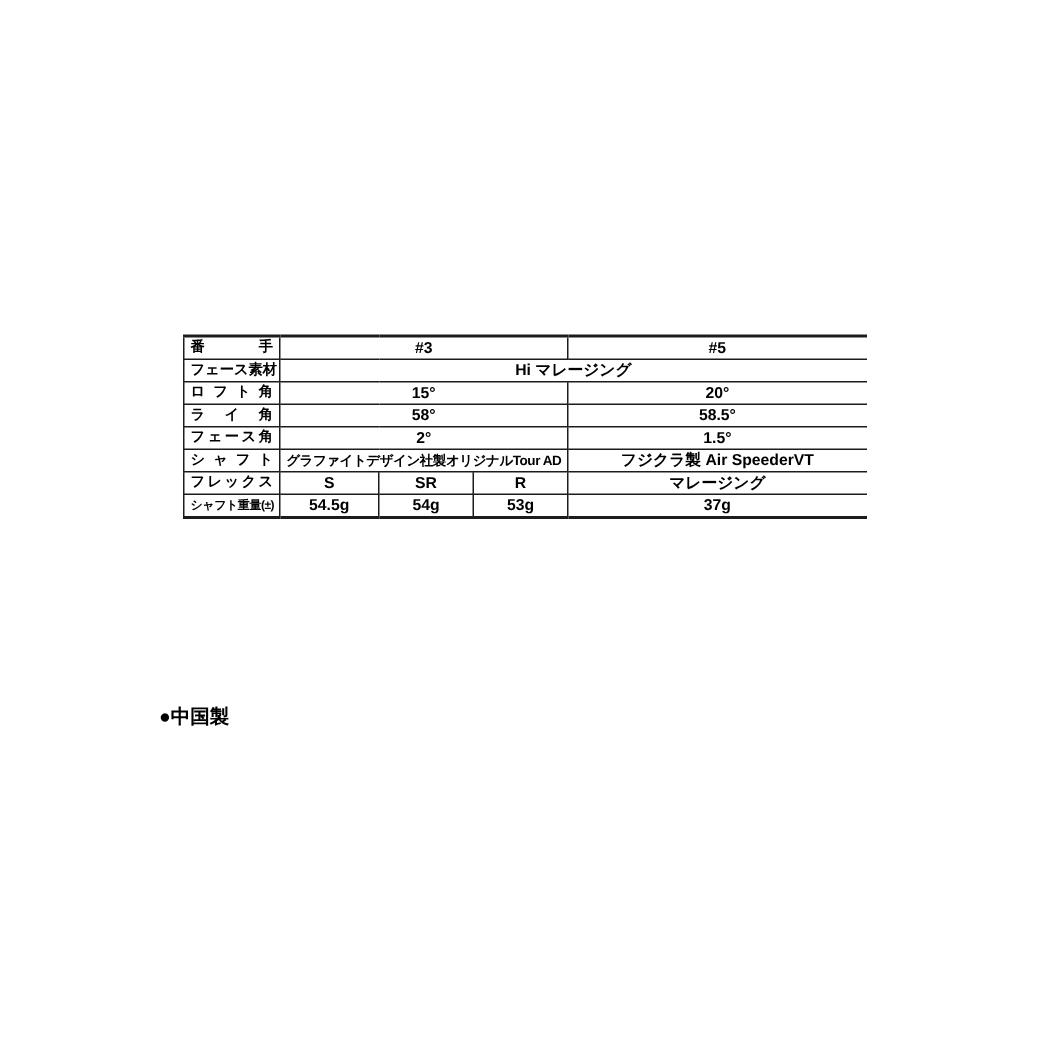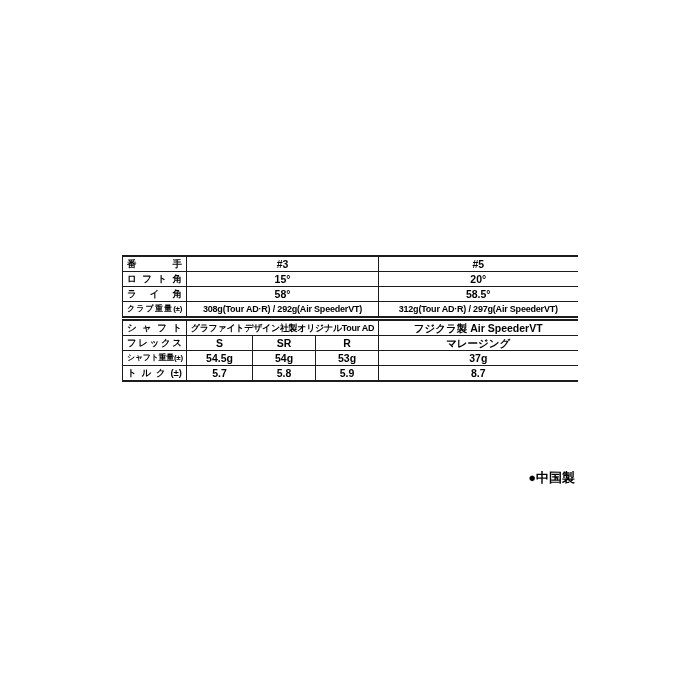--- a/index.html
+++ b/index.html
@@ -15,21 +15,20 @@
     width: 700px; height: 700px;
     background: #ffffff;
     overflow: hidden;
   }
   table.spec {
     position: absolute;
     left: 122px; top: 223px;
     width: 455px;
     border-collapse: collapse;
     table-layout: fixed;
-    margin-top: 32px;
   }
   table.spec td {
     border: 1px solid #1c1c1c;
     height: 14px;
     padding: 0 2px;
     font-weight: bold;
     font-size: 10.5px;
     line-height: 14px;
     text-align: center;
     vertical-align: middle;
@@ -47,23 +46,22 @@
     font-size: 9.5px;
     padding: 0 4px;
     text-align: justify;
     text-align-last: justify;
   }
   table.spec td.lab.sm  { font-size: 8px;  letter-spacing: -0.3px; }
   table.spec td.val.tight  { font-size: 9px; letter-spacing: -0.2px; }
   table.spec td.val.tight2 { font-size: 9px; letter-spacing: -0.3px; }
   .made {
     position: absolute;
-    left: 120px; top: 469px;
+    left: 106px; top: 469px;
     width: 455px;
-    text-align: right;
     font-size: 13px;
     font-weight: bold;
   }
 </style>
 </head>
 <body>
 
 <div class="canvas">
   <table class="spec">
     <colgroup>
@@ -73,57 +71,54 @@
         <col style="width:63px">
         <col style="width:199px">
     </colgroup>
     <tbody>
       <tr>
         <td class="lab">番手</td>
         <td class="val" colspan="3">#3</td>
         <td class="val">#5</td>
       </tr>
       <tr>
+        <td class="lab">フェース素材</td>
+        <td class="val" colspan="4">Hi マレージング</td>
+      </tr>
+      <tr>
         <td class="lab">ロフト角</td>
         <td class="val" colspan="3">15°</td>
         <td class="val">20°</td>
       </tr>
       <tr>
         <td class="lab">ライ角</td>
         <td class="val" colspan="3">58°</td>
         <td class="val">58.5°</td>
       </tr>
-      <tr class="sep">
-        <td class="lab sm">クラブ重量(±)</td>
-        <td class="val tight" colspan="3">308g(Tour AD·R) / 292g(Air SpeederVT)</td>
-        <td class="val tight">312g(Tour AD·R) / 297g(Air SpeederVT)</td>
+      <tr>
+        <td class="lab">フェース角</td>
+        <td class="val" colspan="3">2°</td>
+        <td class="val">1.5°</td>
       </tr>
       <tr>
         <td class="lab">シャフト</td>
         <td class="val tight2" colspan="3">グラファイトデザイン社製オリジナルTour AD</td>
         <td class="val">フジクラ製 Air SpeederVT</td>
       </tr>
       <tr>
         <td class="lab">フレックス</td>
         <td class="val">S</td>
         <td class="val">SR</td>
         <td class="val">R</td>
         <td class="val">マレージング</td>
       </tr>
       <tr>
         <td class="lab sm">シャフト重量(±)</td>
         <td class="val">54.5g</td>
         <td class="val">54g</td>
         <td class="val">53g</td>
         <td class="val">37g</td>
       </tr>
-      <tr>
-        <td class="lab">トルク(±)</td>
-        <td class="val">5.7</td>
-        <td class="val">5.8</td>
-        <td class="val">5.9</td>
-        <td class="val">8.7</td>
-      </tr>
     </tbody>
   </table>
 
   <div class="made">●中国製</div>
 </div>
 
 </body></html>

